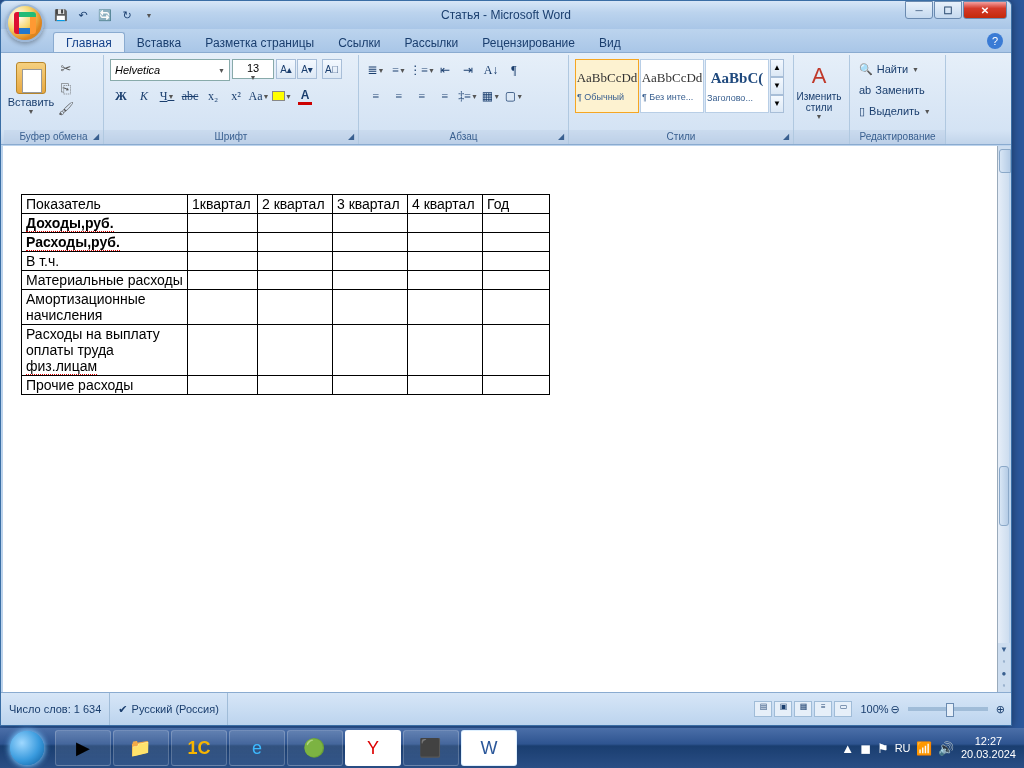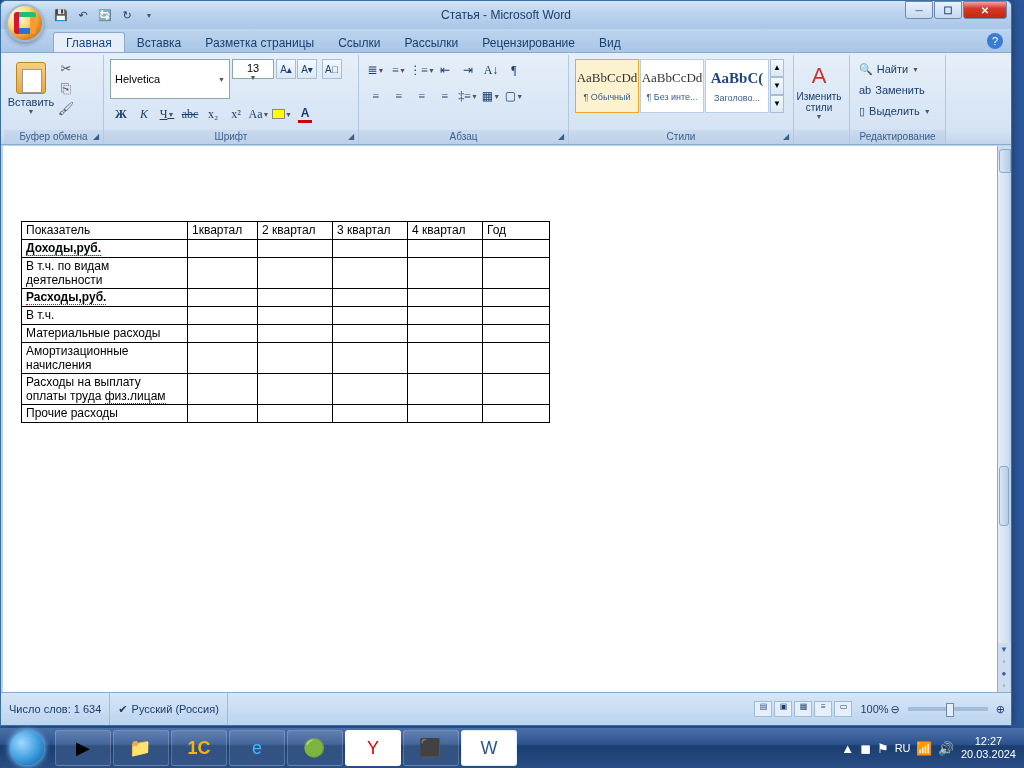--- a/index.html
+++ b/index.html
@@ -40,21 +40,21 @@
 .paste-btn { width:46px; height:68px; display:flex; flex-direction:column; align-items:center; justify-content:flex-start; padding-top:4px; border:1px solid transparent; }
 .paste-icn { width:30px; height:32px; background:linear-gradient(#f5d080,#e8a840); border:1px solid #b8862a; border-radius:3px; position:relative; }
 .paste-icn::after { content:""; position:absolute; top:6px; left:5px; width:18px; height:22px; background:#fff; border:1px solid #999; }
 .paste-lbl { font-size:11px; color:#1a3e6e; margin-top:2px; }
 .clip-small { display:flex; flex-direction:column; gap:2px; padding:4px 2px; }
 .clip-small div { width:20px; height:18px; font-size:13px; text-align:center; color:#555; }
 
 
 .g-font { width:255px; }
 .font-row1 { display:flex; gap:2px; padding:2px; }
-.font-name { width:120px; height:20px; background:#fff; border:1px solid #8aa; font-size:11px; padding:19px 4px; display:flex; align-items:center; justify-content:space-between; }
+.font-name { width:120px; height:20px; background:#fff; border:1px solid #8aa; font-size:11px; padding:10px 4px; display:flex; align-items:center; justify-content:space-between;font-style:italic; }
 .font-size { width:42px; height:20px; background:#fff; border:1px solid #8aa; font-size:11px; padding:2px 4px; display:flex; align-items:center; justify-content:space-between;flex-direction:column; }
 .grow-shrink { display:flex; gap:1px; }
 .sm-btn { width:20px; height:20px; border:1px solid #a8bed8; background:linear-gradient(#f4f9ff,#dce8f5); font-size:10px; display:flex; align-items:center; justify-content:center; color:#1a3e6e; }
 .font-row2 { display:flex; gap:1px; padding:2px; flex-wrap:wrap; width:250px; }
 .fmt-btn { width:22px; height:22px; border:1px solid transparent; display:flex; align-items:center; justify-content:center; font-size:12px; color:#1a3e6e; font-family:"Times New Roman",serif; }
 .bold { font-weight:bold; }
 .italic { font-style:italic; }
 .underline { text-decoration:underline; }
 .strike { text-decoration:line-through; }
 .highlight-swatch { width:14px; height:10px; background:#ffff00; border:1px solid #888; }
@@ -63,42 +63,42 @@
 
 .g-para { width:210px; }
 .para-row { display:flex; gap:1px; padding:2px; }
 
 
 .g-styles { width:225px; }
 .styles-gallery { display:flex; gap:1px; padding:2px; }
 .style-item { width:64px; height:54px; border:1px solid #b8cee6; background:#fff; display:flex; flex-direction:column; align-items:center; justify-content:center; font-size:9px; color:#333; }
 .style-item.sel { border:1px solid #f5a623; background:#fdf2d0; }
 .style-prev { font-family:"Times New Roman"; font-size:13px; }
-.style-name { font-size:9px; color:#3a6090; margin-top:6px; white-space:nowrap; overflow:hidden; width:60px; text-align:center; }
+.style-name { font-size:9px; color:#3a6090; margin-top:6px; white-space:nowrap; overflow:hidden; width:60px; }
 .style-scroll { width:14px; display:flex; flex-direction:column; }
 .style-scroll div { height:18px; border:1px solid #a8bed8; background:linear-gradient(#f4f9ff,#dce8f5); font-size:8px; text-align:center; line-height:16px; }
 .change-styles { width:42px; height:68px; display:flex; flex-direction:column; align-items:center; padding-top:6px; }
 .change-styles-icn { font-size:22px; color:#c0392b; }
 
 
 .g-edit { width:96px; }
 .edit-col { display:flex; flex-direction:column; gap:1px; padding:2px; }
 .edit-btn { height:20px; display:flex; align-items:center; gap:4px; font-size:11px; color:#1a3e6e; padding:0 3px; }
 
 
 .doc-area { position:absolute; top:145px; left:2px; right:14px; bottom:32px; background:#fff; overflow:hidden; }
 .vscroll { position:absolute; top:145px; right:2px; width:12px; bottom:32px; background:linear-gradient(90deg,#e6eef8,#cdddef); border-left:1px solid #9ab; }
 .vscroll .thumb { position:absolute; top:320px; left:1px; width:10px; height:60px; background:linear-gradient(90deg,#d8e6f5,#b5cce6); border:1px solid #8aa8c8; border-radius:3px; }
 .vscroll .arr { position:absolute; width:12px; height:14px; background:#cdddef; text-align:center; font-size:8px; line-height:14px; color:#3a6090; }
 .hscroll { position:absolute; left:2px; right:14px; bottom:20px; height:12px; background:linear-gradient(#e6eef8,#cdddef); border-top:1px solid #9ab; }
 .hscroll .thumb { position:absolute; left:20px; top:1px; height:10px; width:920px; background:linear-gradient(#d8e6f5,#b5cce6); border:1px solid #8aa8c8; border-radius:3px; }
 .side-widget { position:absolute; right:0; top:148px; width:12px; height:24px; background:linear-gradient(90deg,#d8e6f5,#b5cce6); border:1px solid #8aa8c8; border-radius:3px 0 0 3px; }
 
 
-.doc-table { border-collapse:collapse; margin:75px 0 0 18px; font-family:"Times New Roman",serif; font-size:12px; }
+.doc-table { border-collapse:collapse; margin:48px 0 0 18px; font-family:"Times New Roman",serif; font-size:14px; }
 .doc-table td { border:1px solid #000; padding:1px 4px; vertical-align:top; height:18px; }
 .doc-table .c0 { width:166px; }
 .doc-table .c1 { width:70px; }
 .doc-table .c2 { width:75px; }
 .doc-table .c3 { width:75px; }
 .doc-table .c4 { width:75px; }
 .doc-table .c5 { width:67px; }
 .bold-cell { font-weight:bold; }
 .spell { border-bottom:1.5px dotted #d00; }
 
@@ -310,28 +310,20 @@
       </tr>
       <tr>
             <td class="c0 bold-cell"><span class="spell">Доходы,руб.</span></td>
             <td></td>
             <td></td>
             <td></td>
             <td></td>
             <td></td>
           </tr>
       <tr>
-            <td class="c0">В т.ч. по видам деятельности</td>
-            <td></td>
-            <td></td>
-            <td></td>
-            <td></td>
-            <td></td>
-          </tr>
-      <tr>
             <td class="c0 bold-cell"><span class="spell">Расходы,руб.</span></td>
             <td></td>
             <td></td>
             <td></td>
             <td></td>
             <td></td>
           </tr>
       <tr>
             <td class="c0">В т.ч.</td>
             <td></td>

